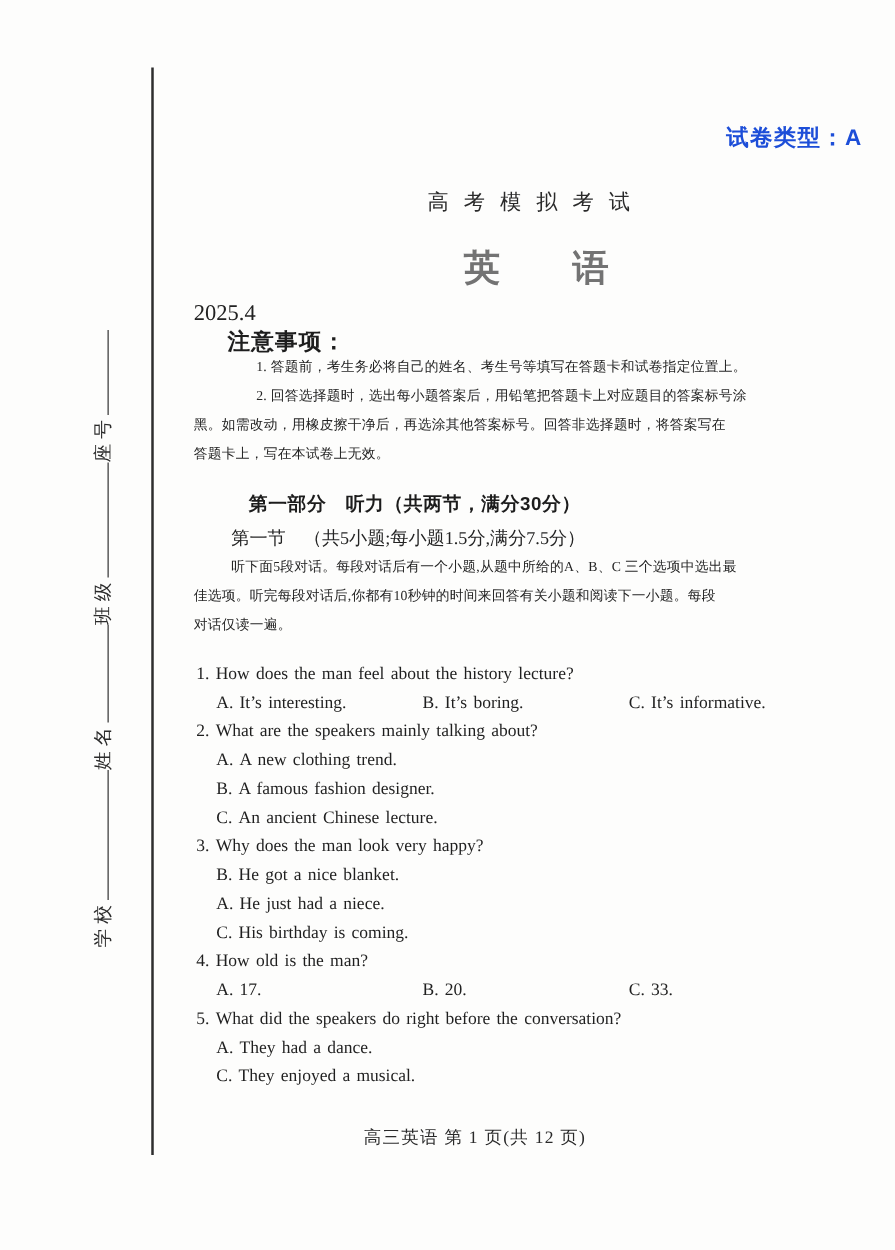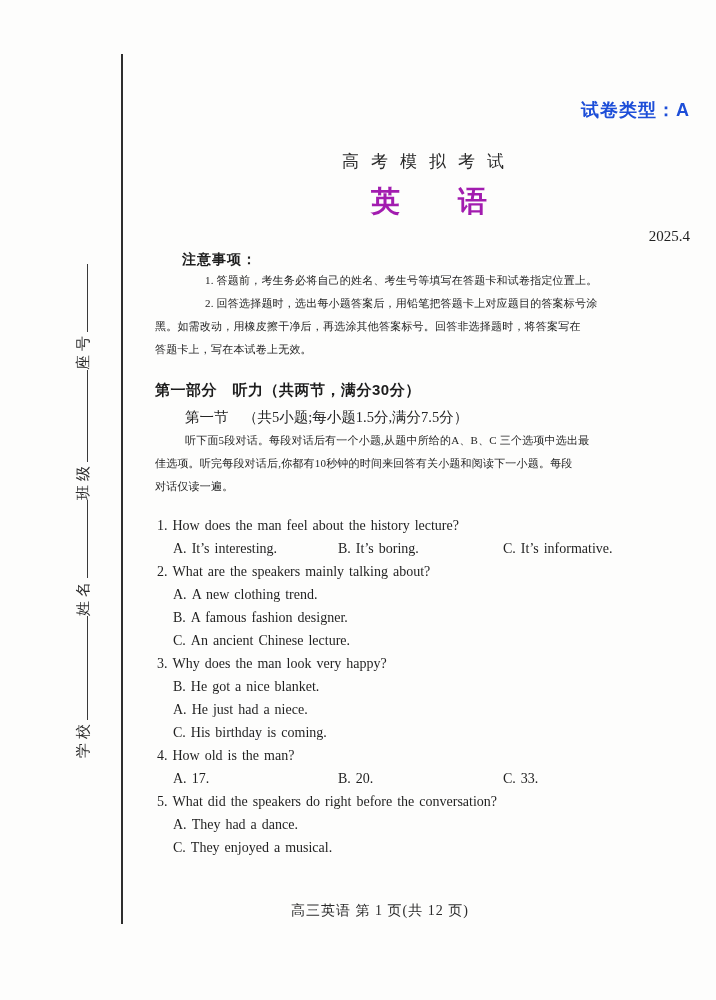--- a/index.html
+++ b/index.html
@@ -59,42 +59,41 @@
   }
   .exam-title {
     margin-top: 30px;
     text-align: center;
     font-size: 17px;
     line-height: 22px;
     letter-spacing: 12px;
     color: #2a2a2a;
   }
   .subject {
-    margin-top: 11px;
+    margin-top: 25px;
     text-align: center;
     font-family: "Liberation Sans", sans-serif;
     font-weight: bold;
     font-size: 29px;
     line-height: 34px;
-    color: #a21caf;
+    color: #737373;
   }
   .subject span + span { margin-left: 58px; }
   .date {
     margin-top: 9px;
     padding-right: 13px;
-    text-align: right;
-    font-size: 15px;
+    font-size: 18px;
     line-height: 18px;
   }
   .notice-heading {
     margin-top: 4px;
     margin-left: 27px;
     font-family: "Liberation Sans", sans-serif;
     font-weight: bold;
-    font-size: 14px;
+    font-size: 18px;
     line-height: 20px;
     letter-spacing: 1px;
     color: #1e1e1e;
   }
   .n-line {
     font-size: 11px;
     line-height: 23px;
     letter-spacing: 0.2px;
     white-space: nowrap;
     color: #242424;
@@ -103,20 +102,21 @@
   .indent2 { margin-left: 30px; }
   .part-heading {
     margin-top: 17px;
     font-family: "Liberation Sans", sans-serif;
     font-weight: bold;
     font-size: 15px;
     line-height: 23px;
     letter-spacing: 0.5px;
     color: #1c1c1c;
     white-space: nowrap;
+    margin-left: 44px;
   }
   .section-heading {
     margin-top: 5px;
     margin-left: 30px;
     font-size: 14.5px;
     line-height: 23px;
     white-space: nowrap;
     color: #242424;
   }
   .questions {

